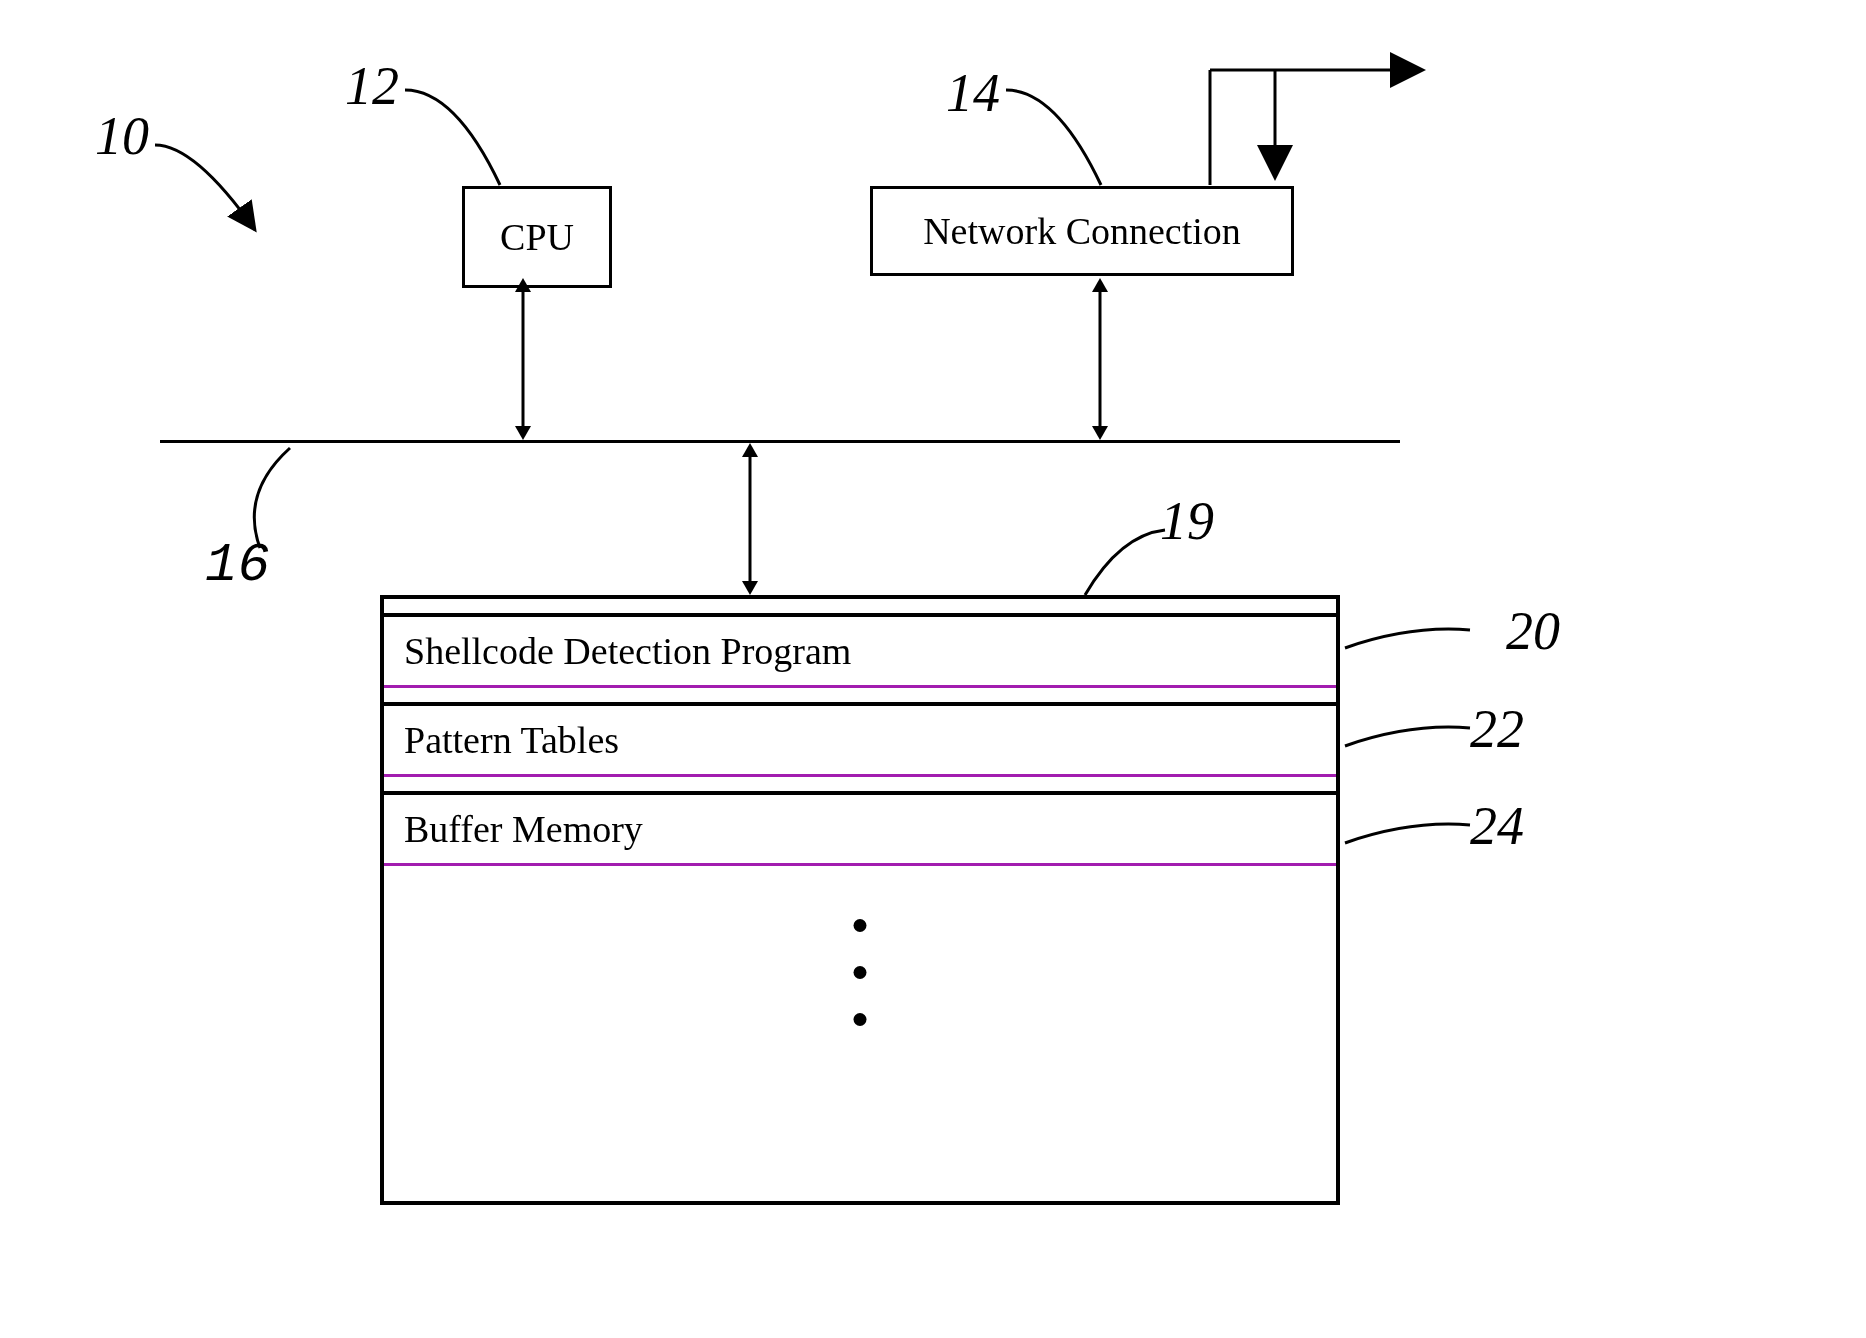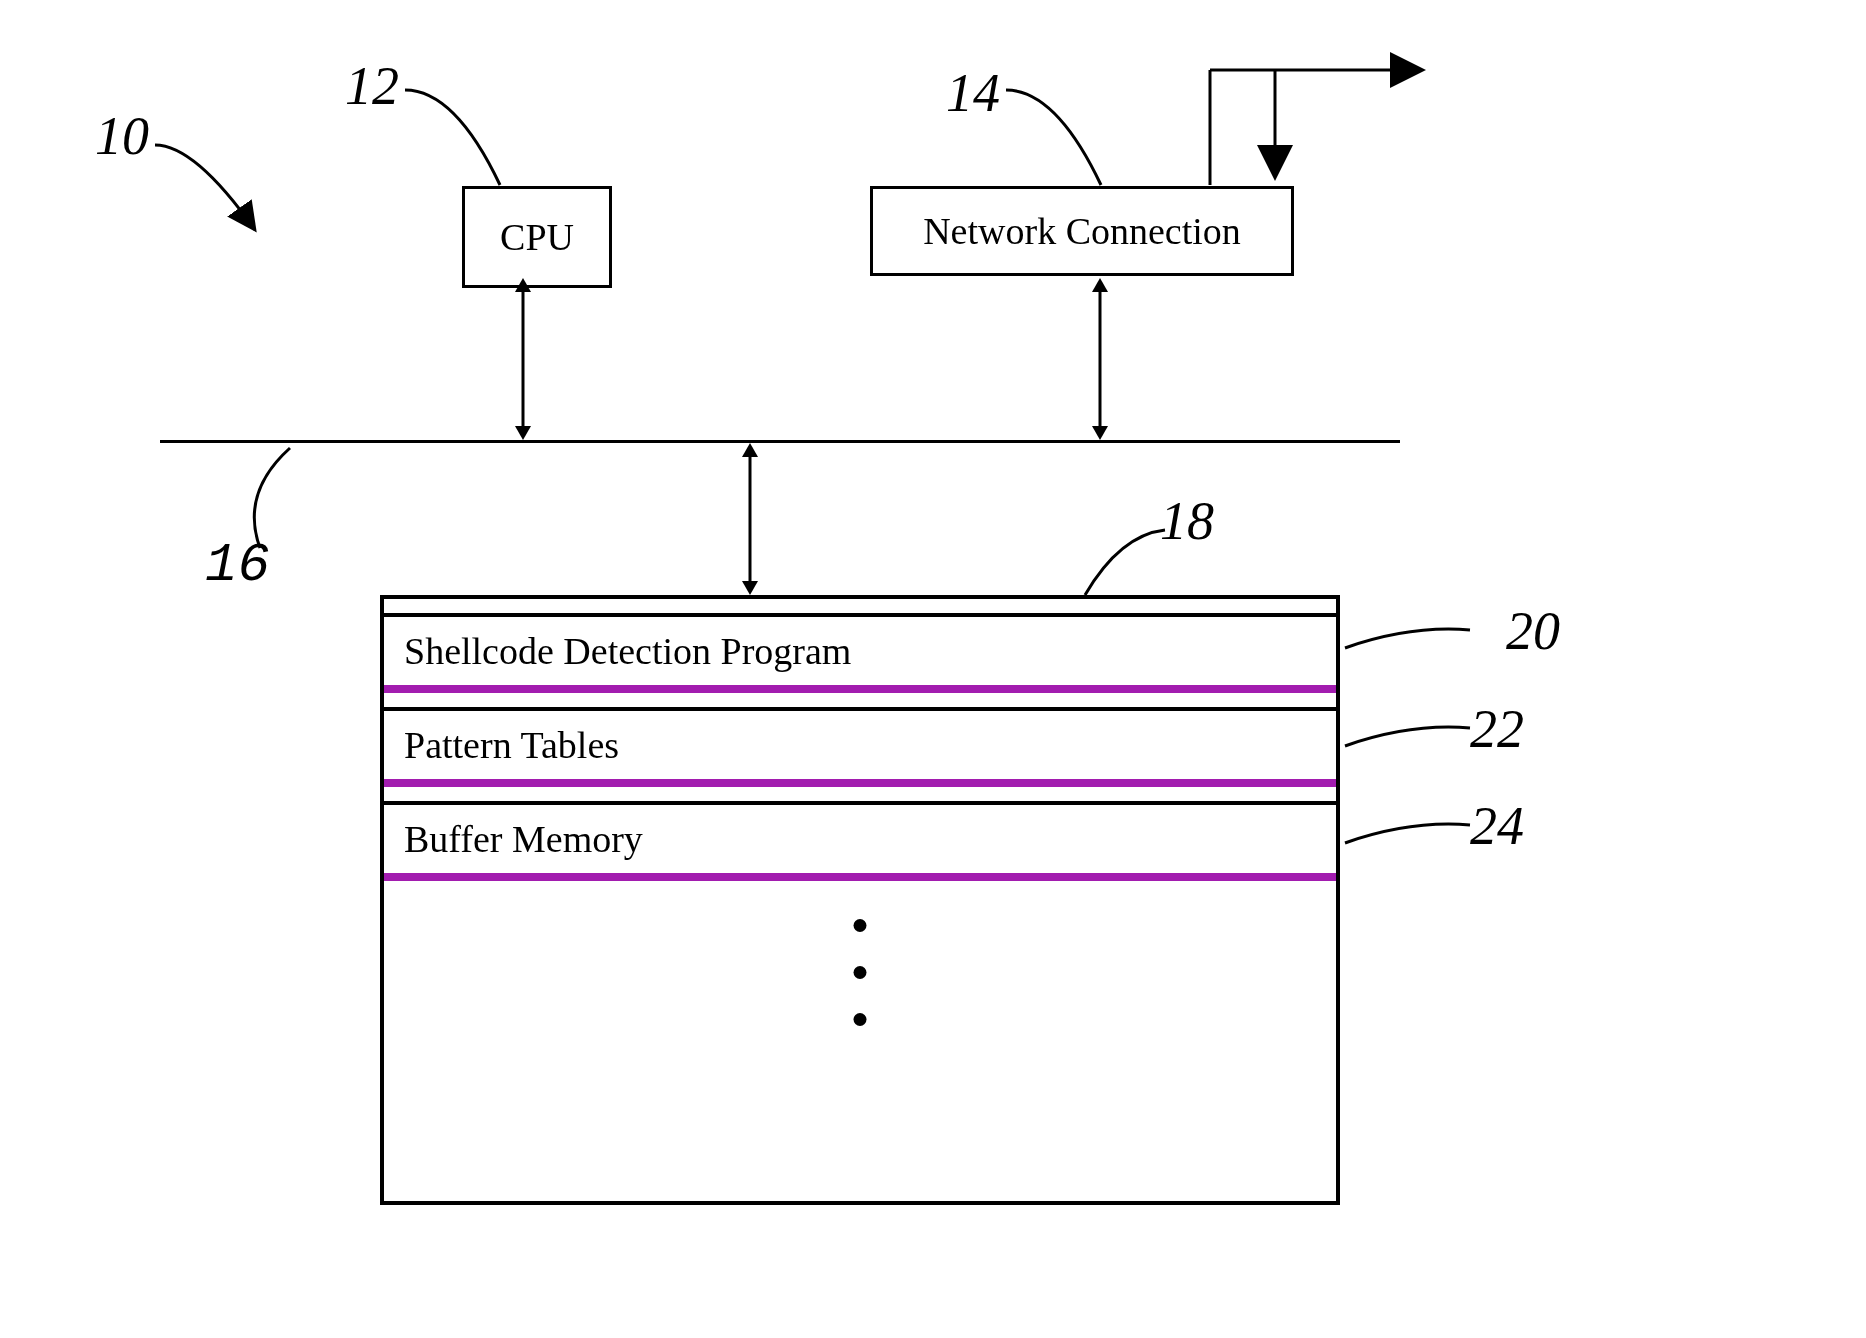--- a/index.html
+++ b/index.html
@@ -47,21 +47,21 @@
     .memory-box {
       position: absolute;
       left: 380px;
       top: 595px;
       width: 960px;
       height: 610px;
       border: 4px solid #000;
       background: #fff;
     }
     .memory-row {
-      border-bottom: 8px solid #a21caf;
+      border-bottom: 3px solid #a21caf;
       padding: 12px 20px;
       font-size: 38px;
       text-align: left;
     }
     .memory-spacer {
       height: 14px;
     }
     .dots {
       position: absolute;
       left: 50%;
@@ -161,21 +161,21 @@
     <polygon points="5,14 13,0 21,14" fill="#000"></polygon>
     <polygon points="5,148 13,162 21,148" fill="#000"></polygon>
   </svg>
 
   <svg class="leader" style="left:737px; top:443px;" width="30" height="155">
     <line x1="13" y1="12" x2="13" y2="140" stroke="#000" stroke-width="3"></line>
     <polygon points="5,14 13,0 21,14" fill="#000"></polygon>
     <polygon points="5,138 13,152 21,138" fill="#000"></polygon>
   </svg>
 
-  <div class="label" style="left:1160px; top:490px;">18</div>
+  <div class="label" style="left:1160px; top:490px;">19</div>
   <svg class="leader" style="left:1080px; top:520px;" width="100" height="85">
     <path d="M 85 10 Q 40 15 5 75" stroke="#000" stroke-width="3" fill="none"></path>
   </svg>
 
   <div class="memory-box">
     <div class="memory-spacer"></div>
     <div class="memory-row" style="border-top:4px solid #000;">
       <span>Shellcode Detection Program</span>
     </div>
     <div class="memory-spacer"></div>

